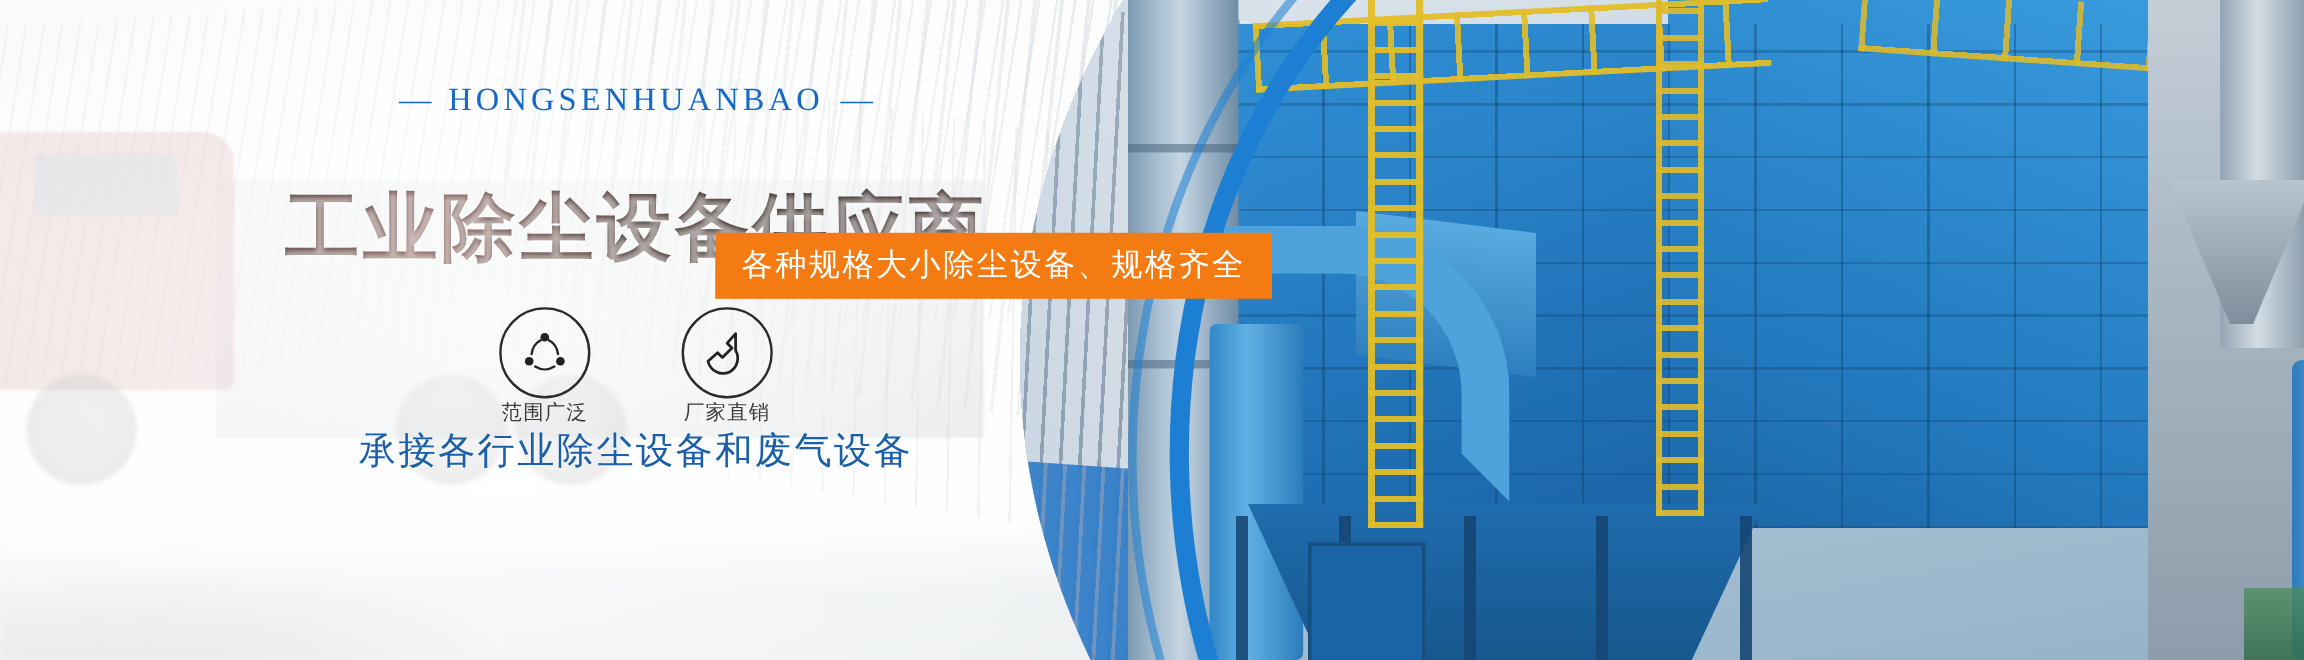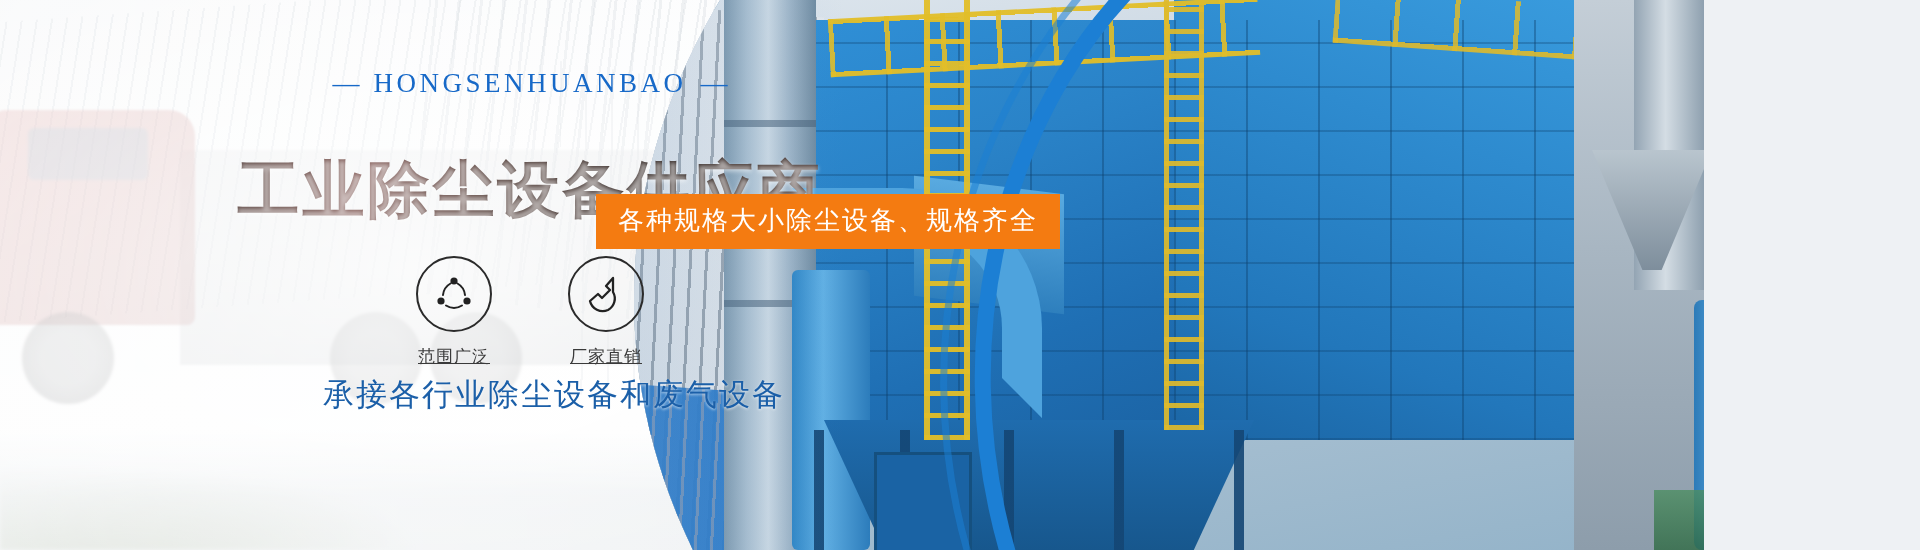--- a/index.html
+++ b/index.html
@@ -2,21 +2,21 @@
 <html><head>
 <meta charset="utf-8">
 <style>
   html,body{margin:0;padding:0;}
   body{
     width:1920px;height:550px;overflow:hidden;
     font-family:"Liberation Sans","DejaVu Sans",sans-serif;
     background:#eef1f4;
   }
   .banner{
-    position:relative;width:1704px;height:550px;overflow:hidden;
+    position:relative;width:1920px;height:550px;overflow:hidden;
     background:#5eead4;
   }
 
   
   .left-photo{
     position:absolute;left:0;top:0;width:1130px;height:550px;
     background:
       linear-gradient(to bottom, rgba(255,255,255,.72), rgba(255,255,255,.80) 45%, rgba(255,255,255,.92)),
       linear-gradient(118deg,#cfd6dc 0%,#e4e9ed 28%,#f3f5f7 58%,#e9edf0 100%);
   }
@@ -271,27 +271,26 @@
     position:absolute;top:256px;left:0;width:1060px;
     display:flex;justify-content:center;gap:66px;
   }
   .feature{width:86px;text-align:center;}
   .fcircle{
     width:72px;height:72px;margin:0 auto;border-radius:50%;
     border:2.5px solid #2b2b2b;display:flex;align-items:center;justify-content:center;
     background:rgba(255,255,255,.10);
   }
   .flabel{
-    margin-top:13px;font-size:17px;color:#3a3a3a;letter-spacing:1px;white-space:nowrap;text-decoration:underline;
+    font-size:17px;color:#3a3a3a;letter-spacing:1px;white-space:nowrap;
   }
   .tagline{
-    position:absolute;top:374px;left:0;width:1060px;text-align:center;
+    position:absolute;top:355px;left:0;width:1060px;text-align:center;
     font-size:31px;color:#1b5fa8;letter-spacing:2px;white-space:nowrap;
     text-shadow:0 1px 3px rgba(255,255,255,.7);
-    padding-left:24px;
   }
 </style>
 </head>
 <body>
 
 <div class="banner">
 
   <div class="left-photo">
     <div class="roof"></div>
     <div class="roof2"></div>

